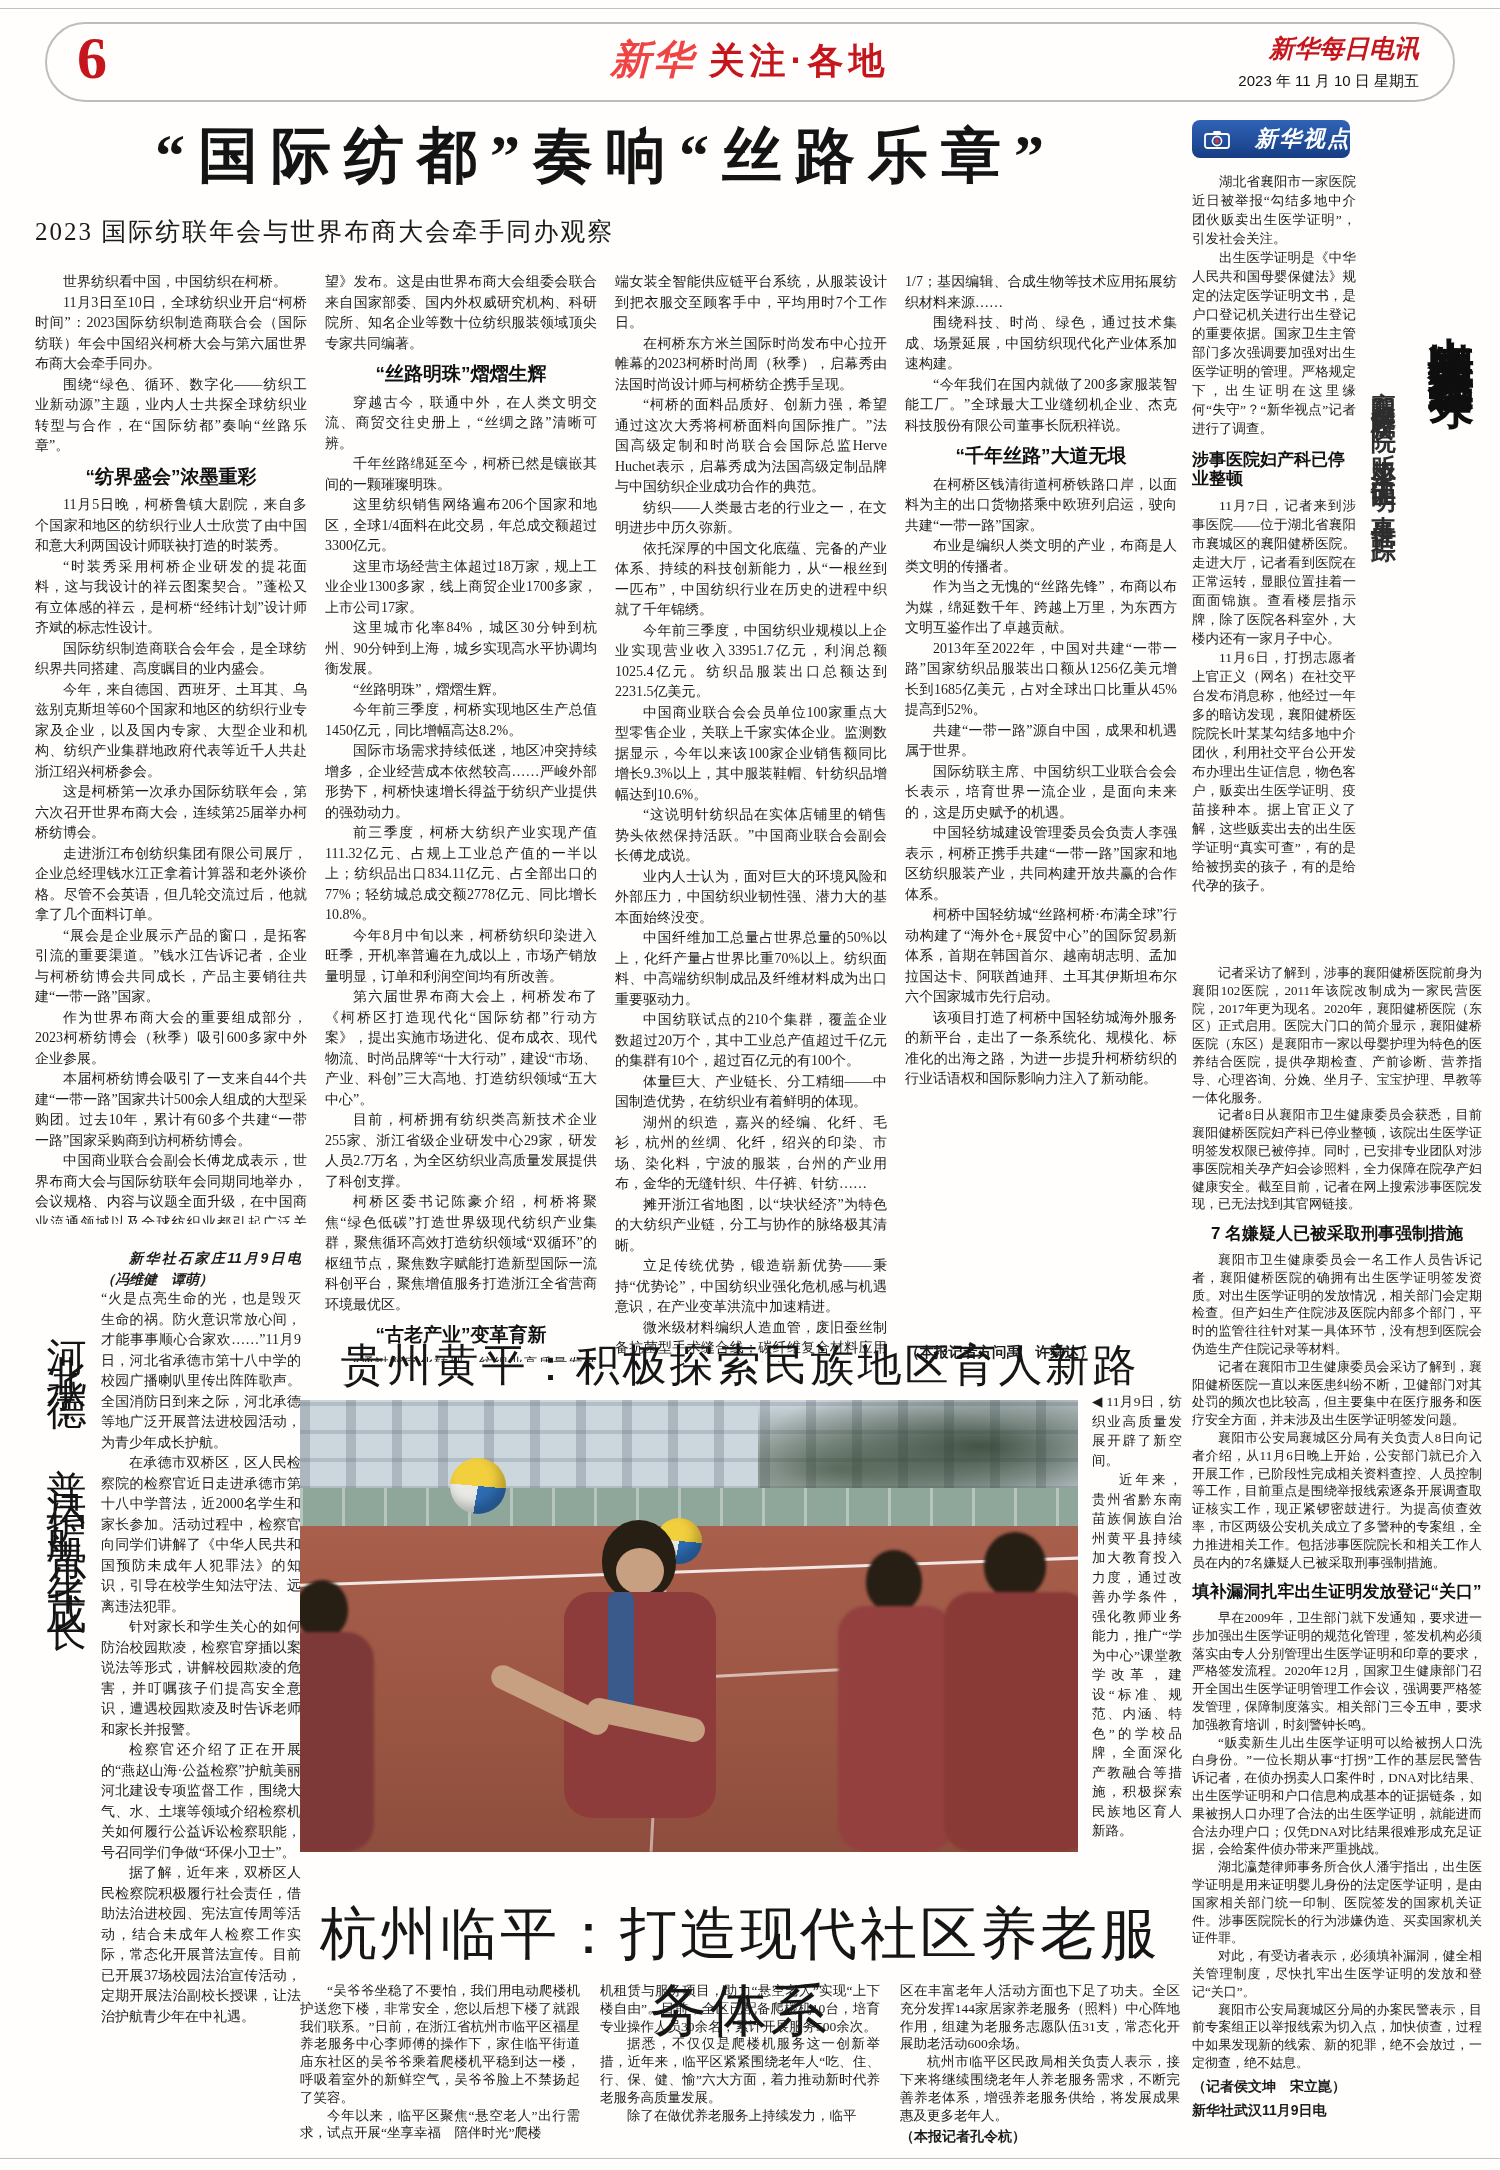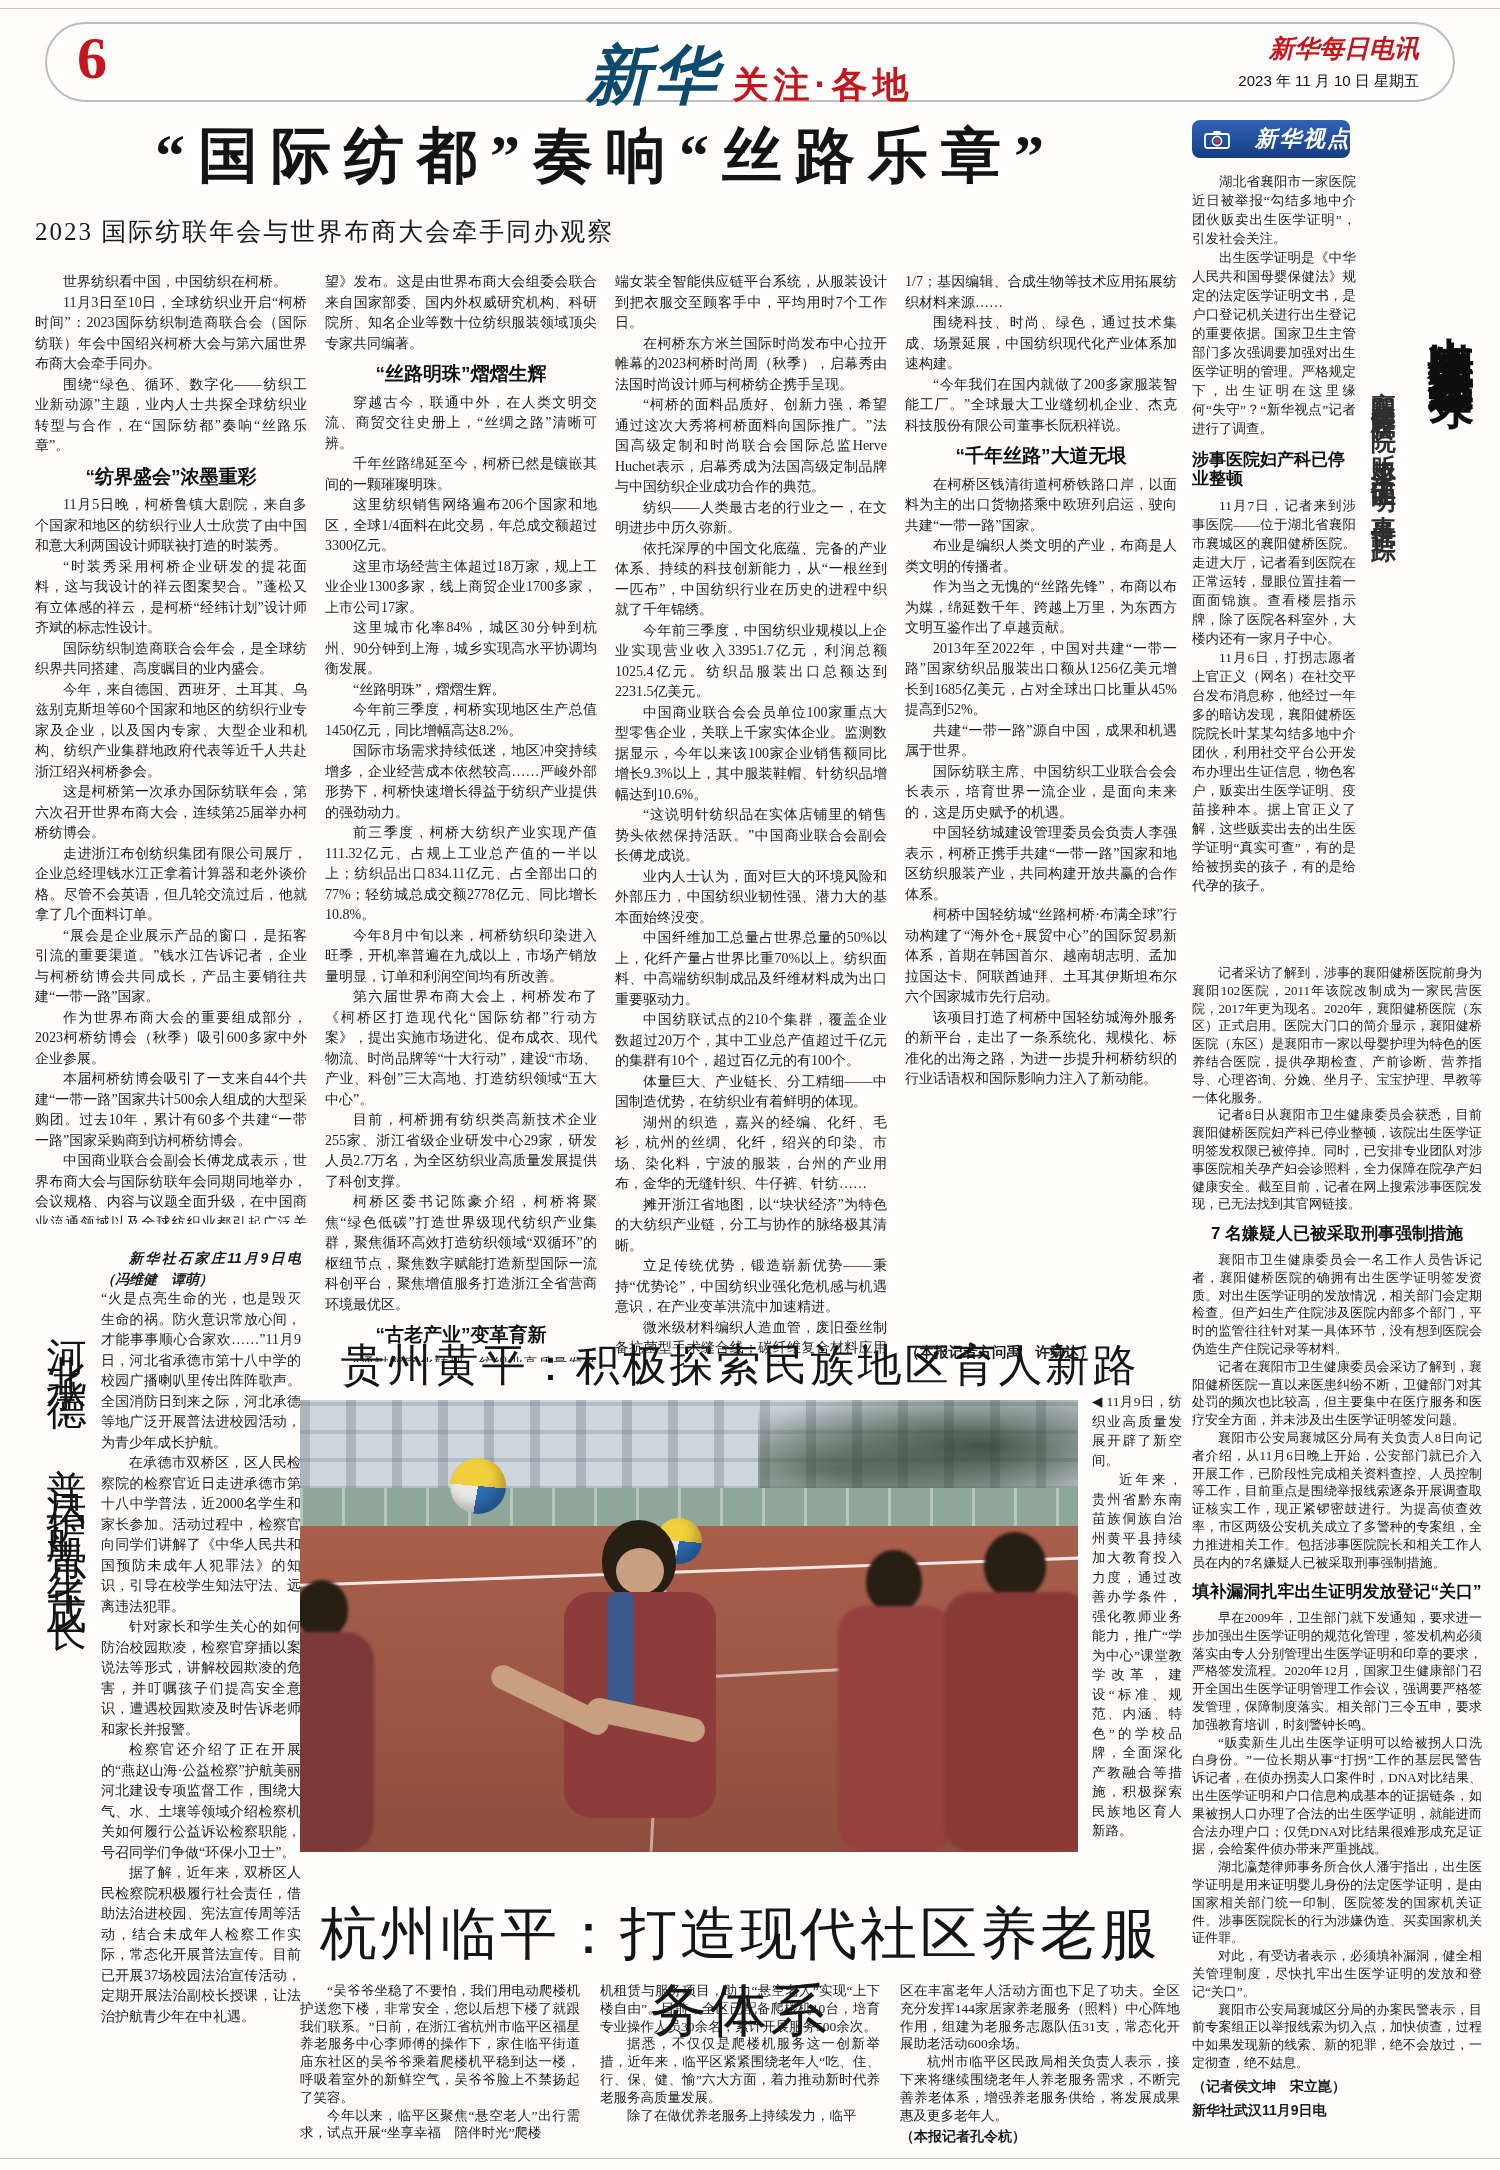--- a/index.html
+++ b/index.html
@@ -3,21 +3,21 @@
 <meta charset="utf-8">
 <style>
   html,body{margin:0;padding:0;background:#e8e8e8;}
   .page{position:relative;width:1500px;height:2170px;background:#fffefd;margin:0 auto;overflow:hidden;
         font-family:"Liberation Serif","DejaVu Serif",serif;color:#1c1c1c;}
   .rule{position:absolute;left:0;right:0;height:1px;background:#c2c2c2;}
   
   .header-box{position:absolute;left:45px;top:22px;width:1406px;height:76px;border:2px solid #bdbdbd;border-radius:42px;}
   .page-num{position:absolute;left:30px;top:0px;font-size:60px;font-weight:bold;color:#c4161c;font-family:"Liberation Serif",serif;}
   .brand-center{position:absolute;left:0;right:0;top:8px;text-align:center;white-space:nowrap;}
-  .brand-script{font-size:64px;font-weight:bold;font-style:italic;color:#0c4a6e;letter-spacing:2px;margin-top:36px;}
+  .brand-script{font-size:40px;font-weight:bold;font-style:italic;color:#ef4444;letter-spacing:2px;margin-top:36px;}
   .section-title{font-size:36px;font-weight:bold;color:#c4161c;font-family:"Liberation Sans",sans-serif;letter-spacing:5px;margin-left:14px;}
   .masthead-box{position:absolute;right:34px;top:8px;text-align:right;}
   .masthead{font-size:25px;font-weight:bold;font-style:italic;color:#c4161c;}
   .date-line{font-size:15px;color:#111;font-family:"Liberation Sans",sans-serif;margin-top:7px;}
   
   p{margin:0;text-indent:2em;text-align:justify;}
   h3{margin:10px 0 8px 0;font-family:"Liberation Sans",sans-serif;font-size:19px;text-align:center;color:#111;text-indent:0;}
   .byline{text-indent:0;text-align:left;font-family:"Liberation Sans",sans-serif;font-weight:bold;font-size:14.5px;margin-top:10px;padding-right:4px;}
   .dateline{font-family:"Liberation Sans",sans-serif;font-weight:bold;font-style:italic;}
   .noind{text-indent:0;}

